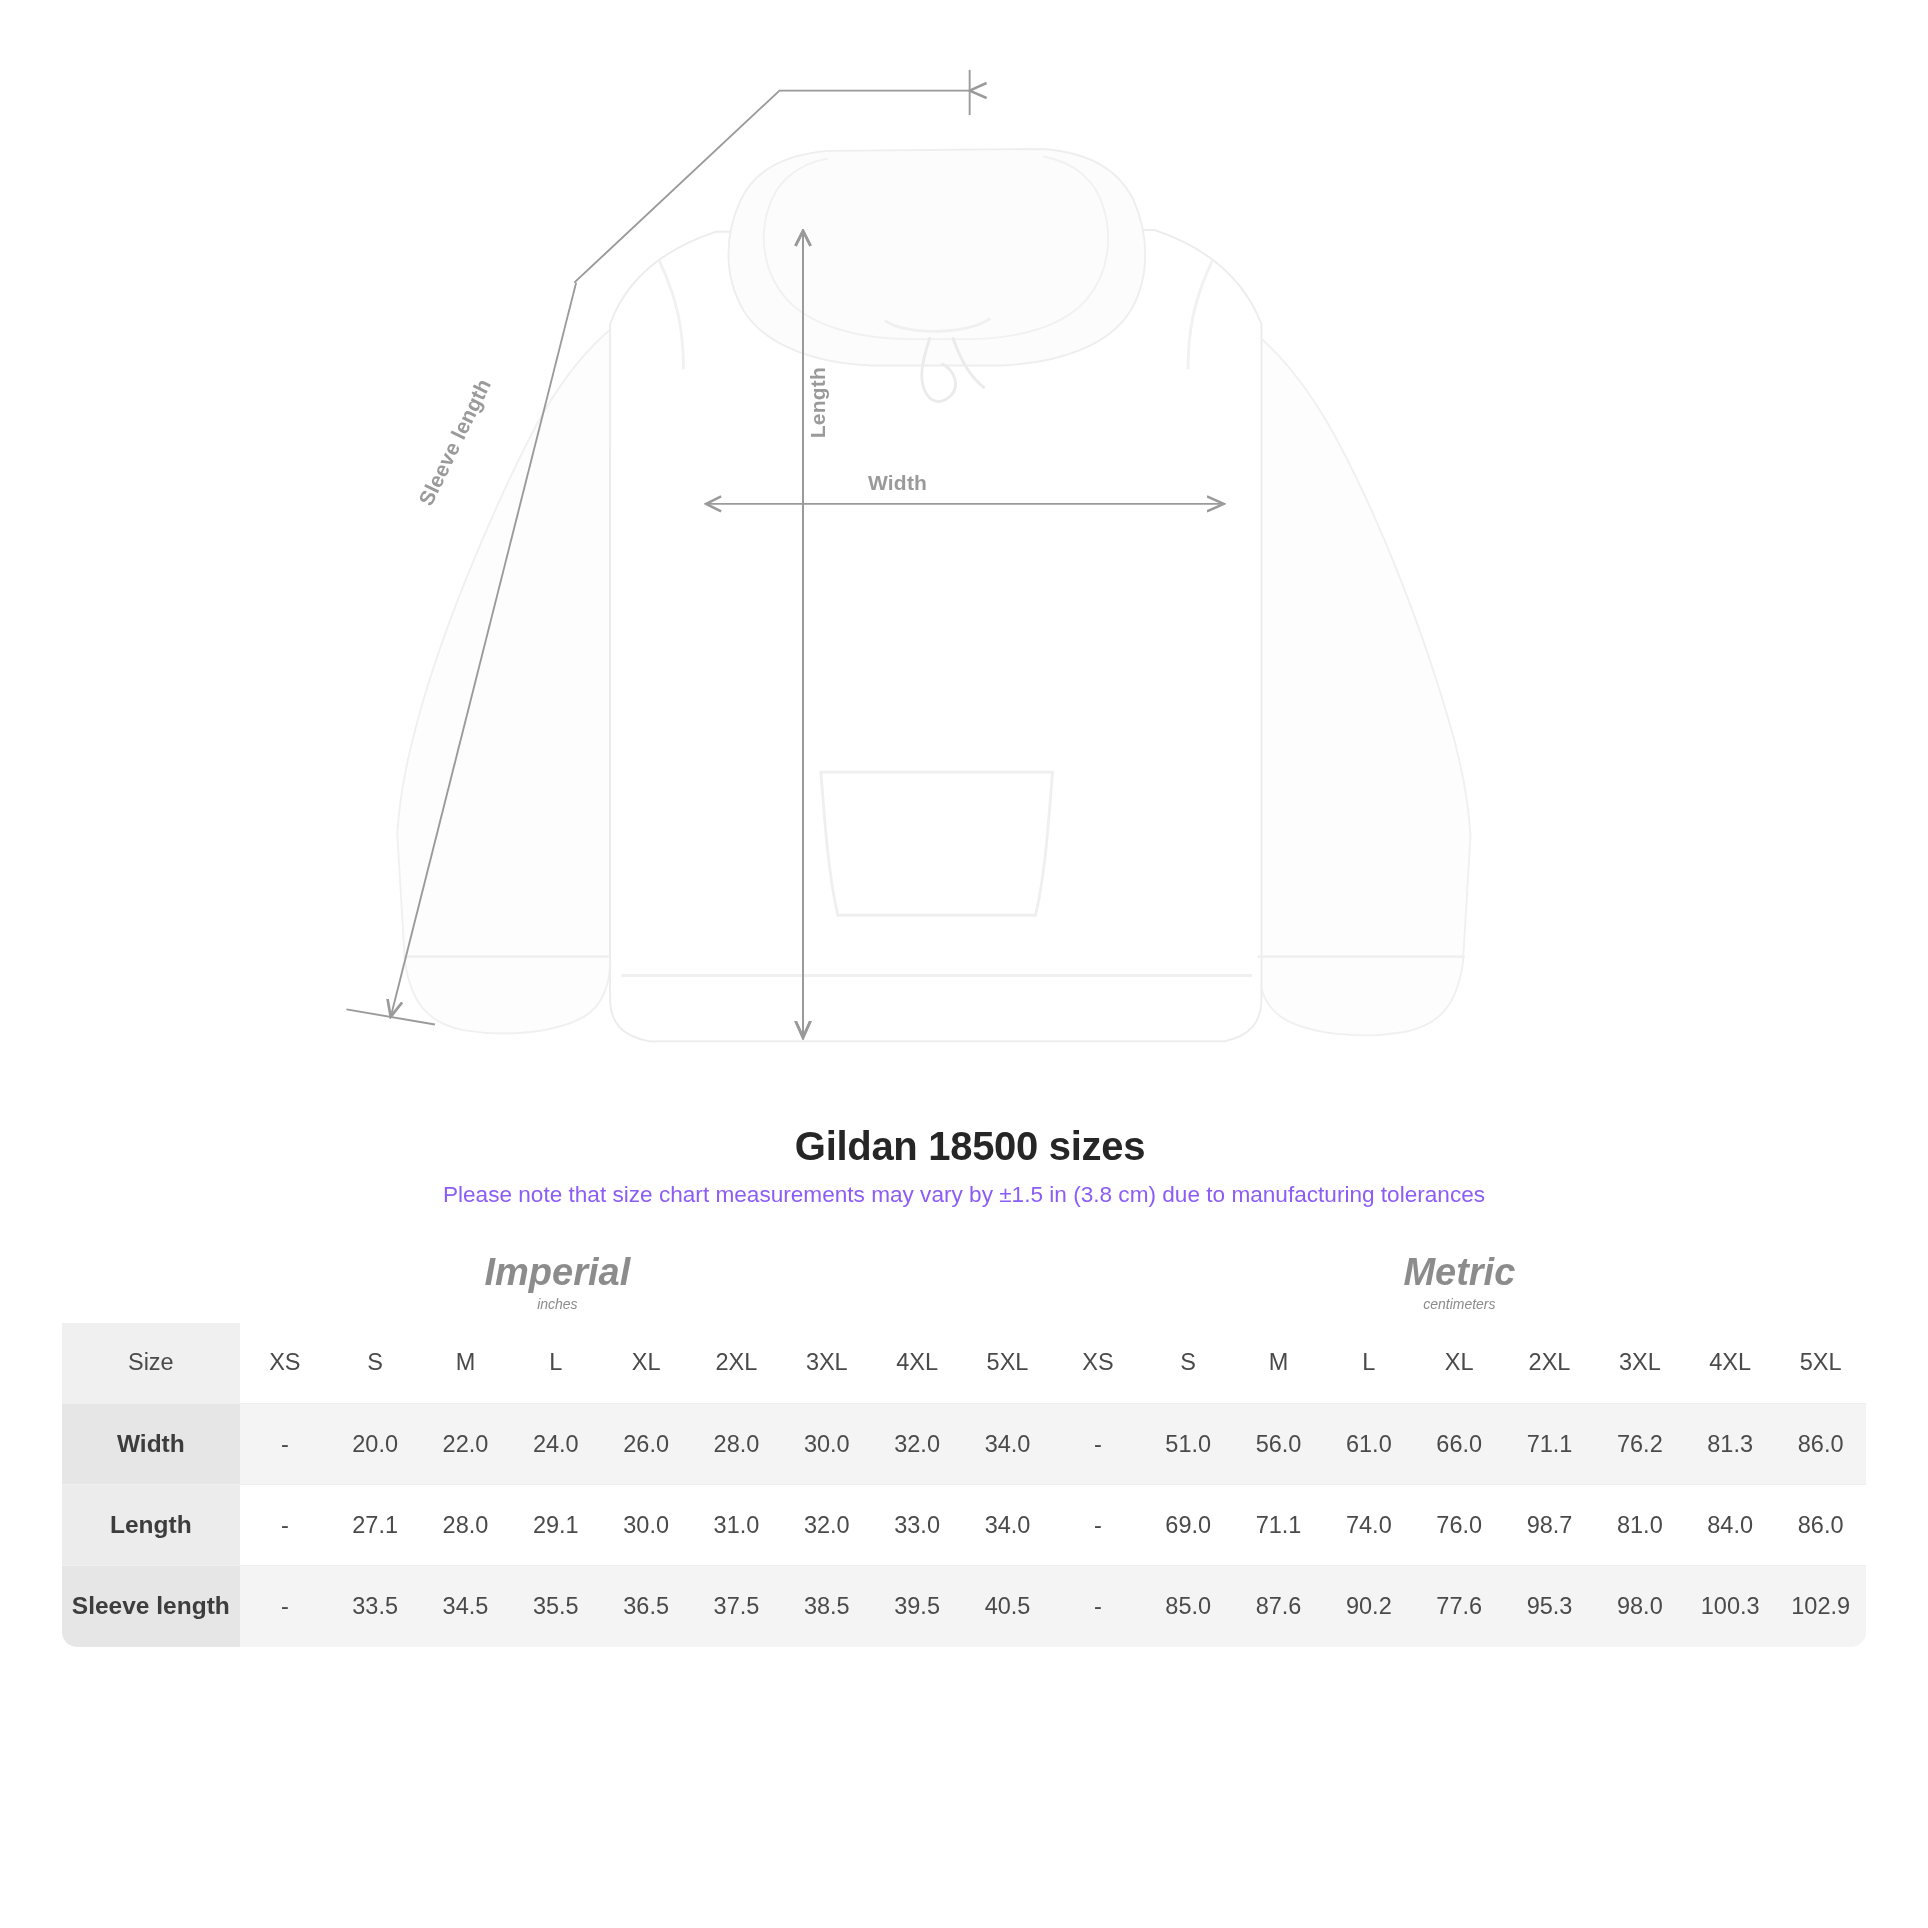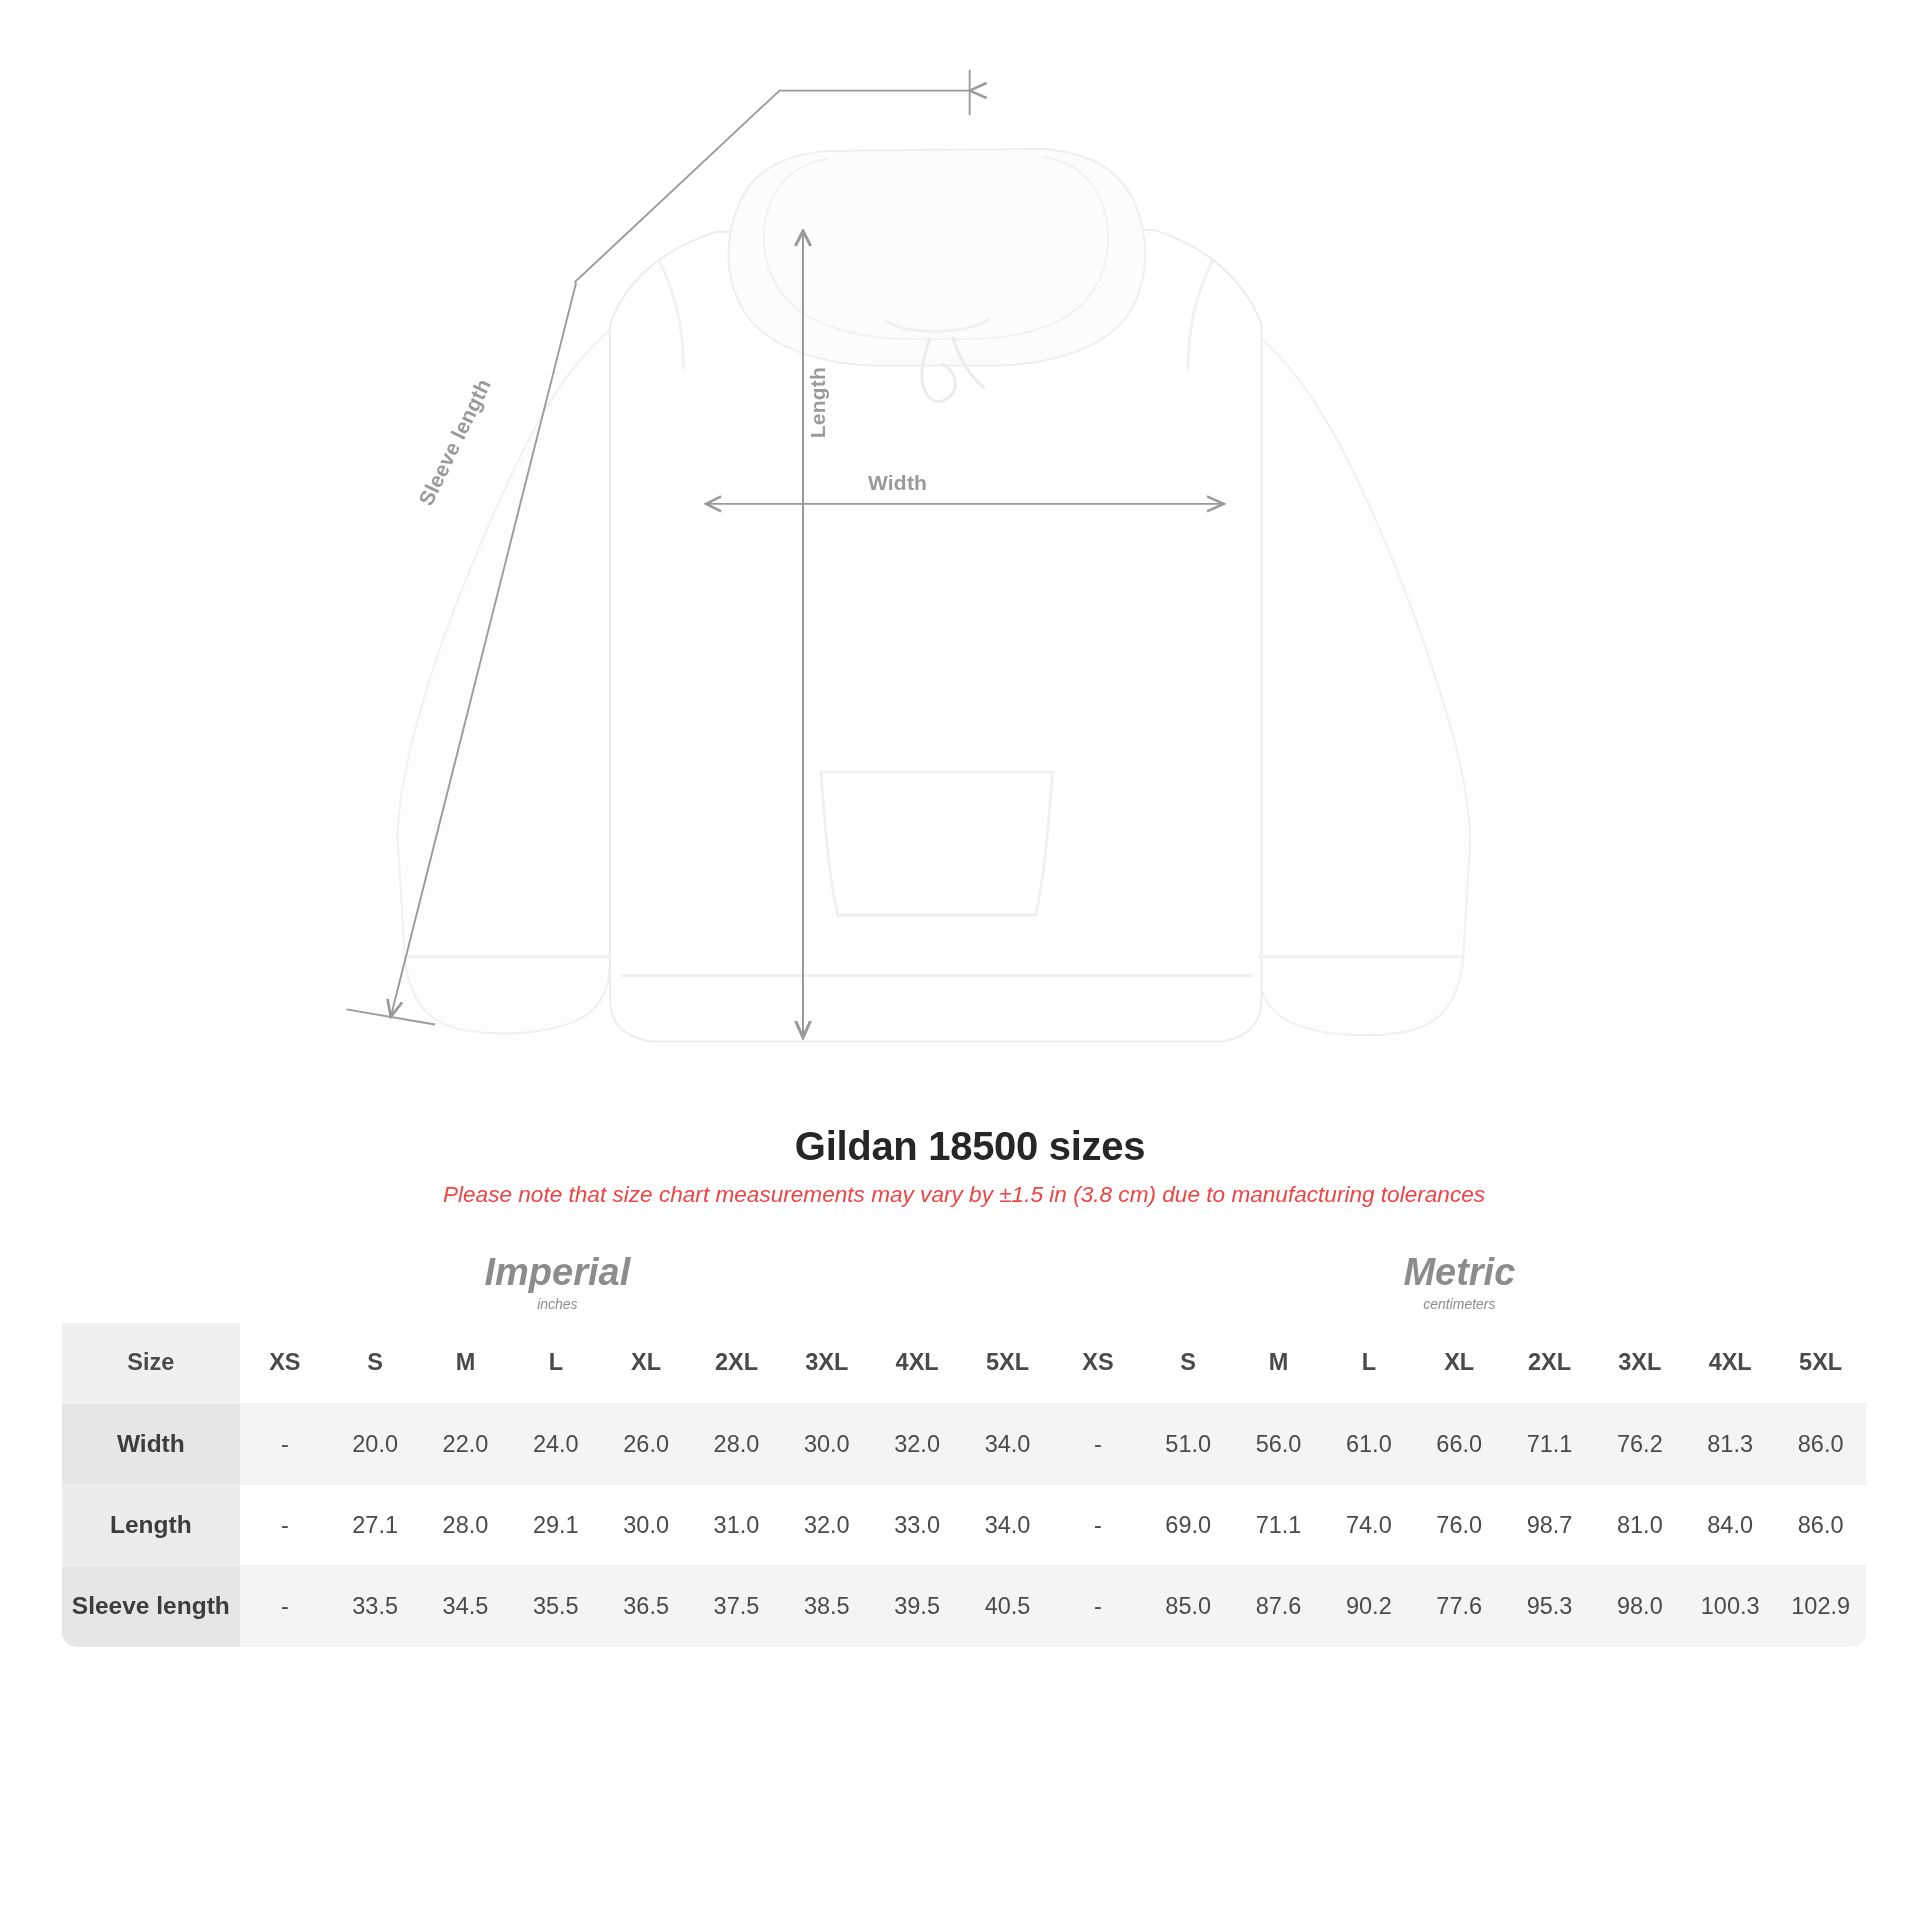--- a/index.html
+++ b/index.html
@@ -53,22 +53,21 @@
   }
   .chart-title {
     font-size: 40px;
     font-weight: bold;
     color: #262626;
     margin: 0 0 13px 12px;
     letter-spacing: -0.3px;
   }
   .chart-subtitle {
     font-size: 22.6px;
-    font-style: italic;
-    color: #ef4444;
+    color: #8b5cf6;
     margin: 0;
   }
 
   
   .table-wrap {
     margin: 34px 62px 0 62px;
     border-radius: 15px;
     overflow: hidden;
   }
   table.size-table {
@@ -99,21 +98,21 @@
     line-height: 1.15;
   }
   .unit-sub {
     font-size: 14px;
     font-style: italic;
     color: #8c8c8c;
     line-height: 1.3;
   }
   .hdrrow td {
     background: #fafafa;
-    font-weight: bold;
+    font-weight: normal;
     color: #5a5a5a;
     font-size: 24.5px;
     height: 87px;
   }
   .hdrrow td.rowlabel-head {
     background: #f0f0f0;
     color: #4a4a4a;
   }
   tr.body-row td {
     border-top: 0.9px solid #efefef;

